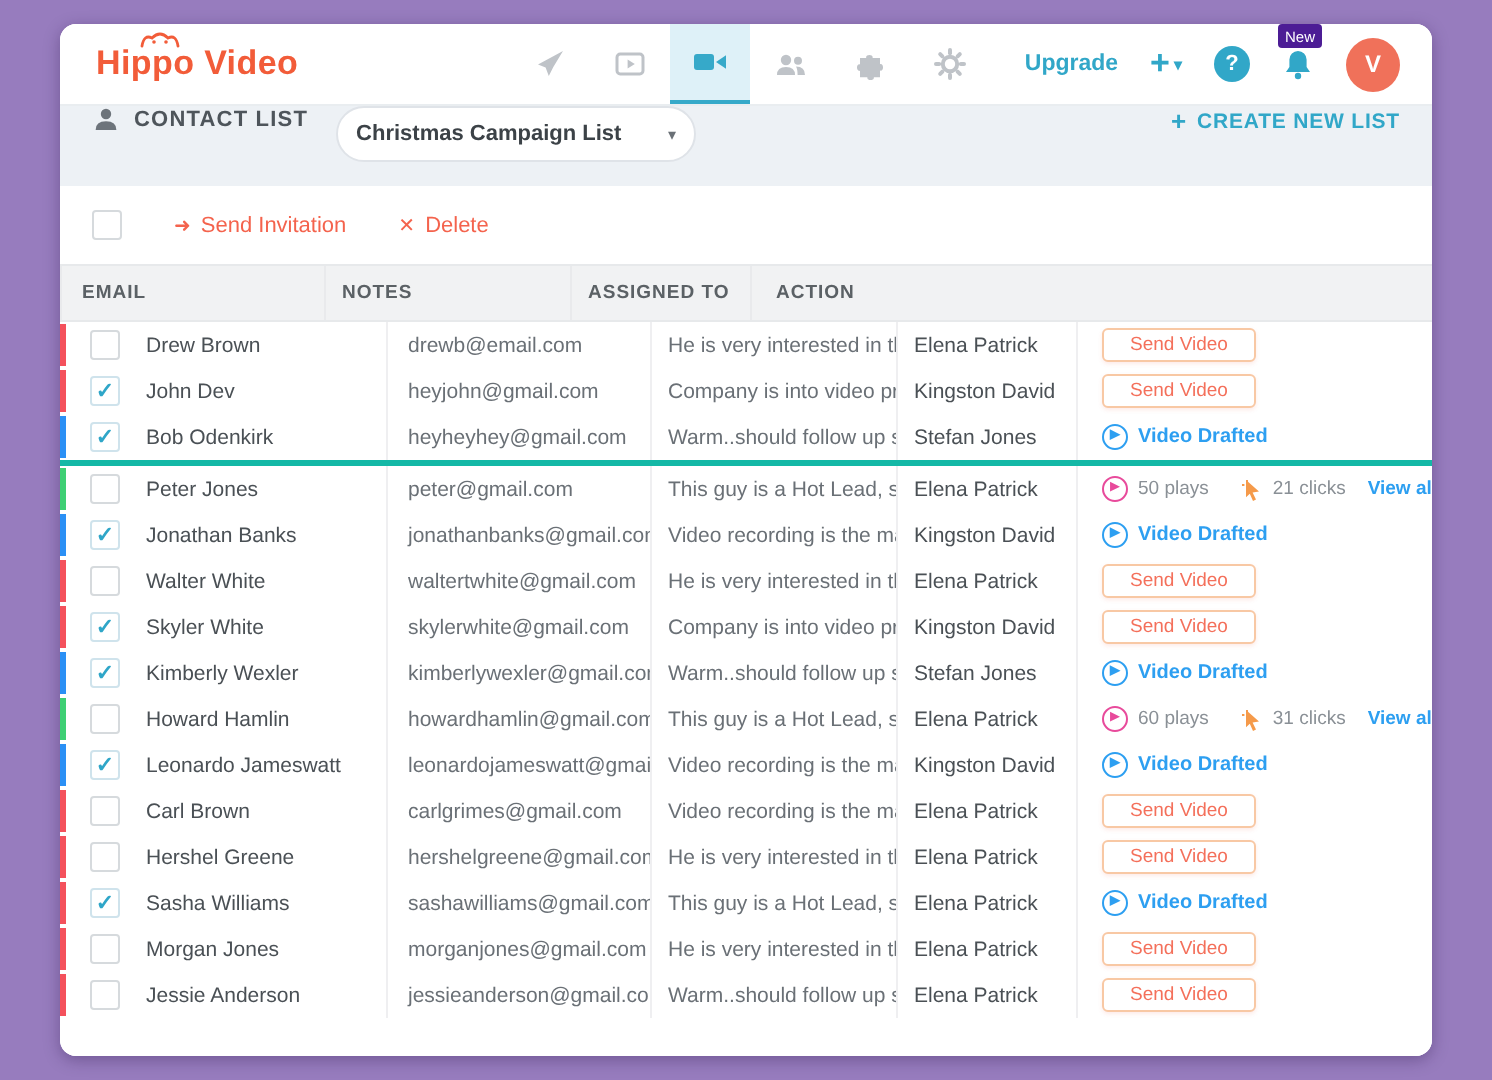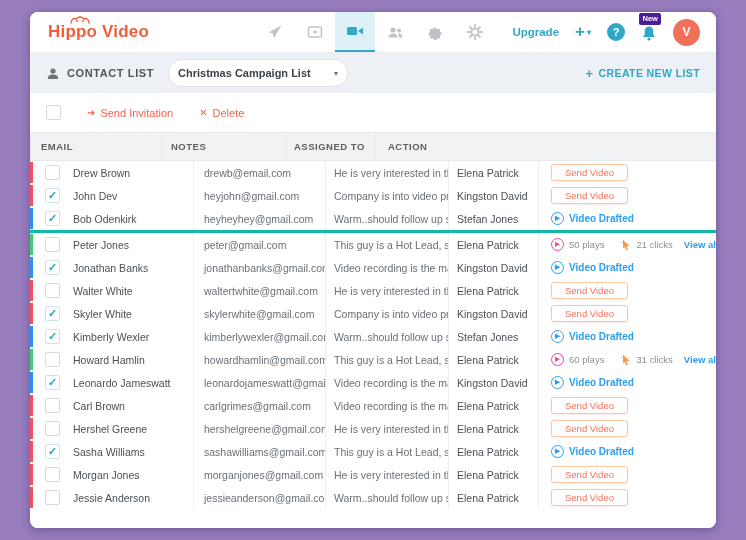--- a/index.html
+++ b/index.html
@@ -17,26 +17,26 @@
   .nav-item svg{display:block;}
   .nav-item.active{background:#def1f8;border-bottom:2px solid #36a9c9;color:#36a9c9;}
   .nav-right{display:flex;align-items:center;gap:16px;padding-right:16px;}
   .upgrade{color:#31a7c8;font-size:11.5px;font-weight:bold;cursor:pointer;}
   .plus-menu{color:#31a7c8;font-weight:bold;font-size:17px;cursor:pointer;display:flex;align-items:center;gap:2px;}
   .plus-caret{font-size:8px;color:#31a7c8;}
   .help-circle{width:18px;height:18px;border-radius:50%;background:#31a7c8;color:#fff;
     font-size:11px;font-weight:bold;display:flex;align-items:center;justify-content:center;cursor:pointer;}
   .bell-wrap{position:relative;cursor:pointer;margin-top:6px;}
   .new-badge{position:absolute;top:-12px;left:-2px;background:#4c1d95;color:#fff;font-size:7.5px;
-    font-weight:bold;padding:1.5px 3.5px;border-radius:2px;}
+    font-weight:normal;padding:1.5px 3.5px;border-radius:2px;}
   .avatar{width:27px;height:27px;border-radius:50%;background:#f0715a;color:#fff;font-weight:bold;
     font-size:12px;display:flex;align-items:center;justify-content:center;cursor:pointer;}
 
   
-  .toolbar{height:40px;background:#edf1f5;display:flex;align-items:center;padding:0 16px;}
+  .toolbar{height:40px;background:#edf1f5;display:flex;align-items:flex-start;padding:0 16px;}
   .cl-label{display:flex;align-items:center;gap:7px;color:#4e555b;font-size:11px;font-weight:bold;letter-spacing:.6px;}
   .list-select{margin-left:14px;background:#fff;border:1px solid #dfe3e8;border-radius:14px;width:160px;
     height:26px;display:flex;align-items:center;justify-content:space-between;padding:0 9px;cursor:pointer;}
   .list-select .sel-text{font-size:11px;font-weight:bold;color:#3c4247;}
   .sel-caret{color:#6a7076;font-size:8px;}
   .create-list{margin-left:auto;color:#31a7c8;font-size:10.5px;font-weight:bold;letter-spacing:.4px;cursor:pointer;display:flex;gap:5px;align-items:center;}
 
   
   .actions-row{height:39px;background:#fff;display:flex;align-items:center;padding:0 16px;gap:26px;}
   .cb{width:13px;height:13px;border:1px solid #d6dadd;border-radius:2px;background:#fff;cursor:pointer;

